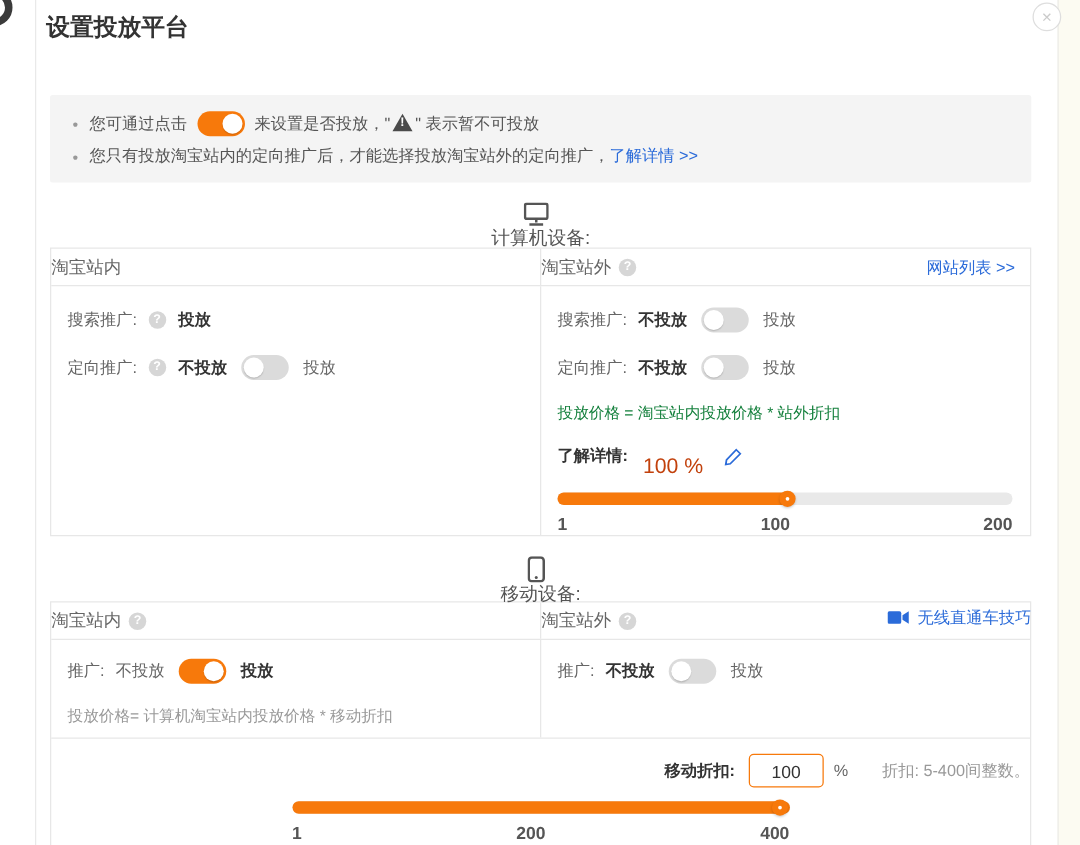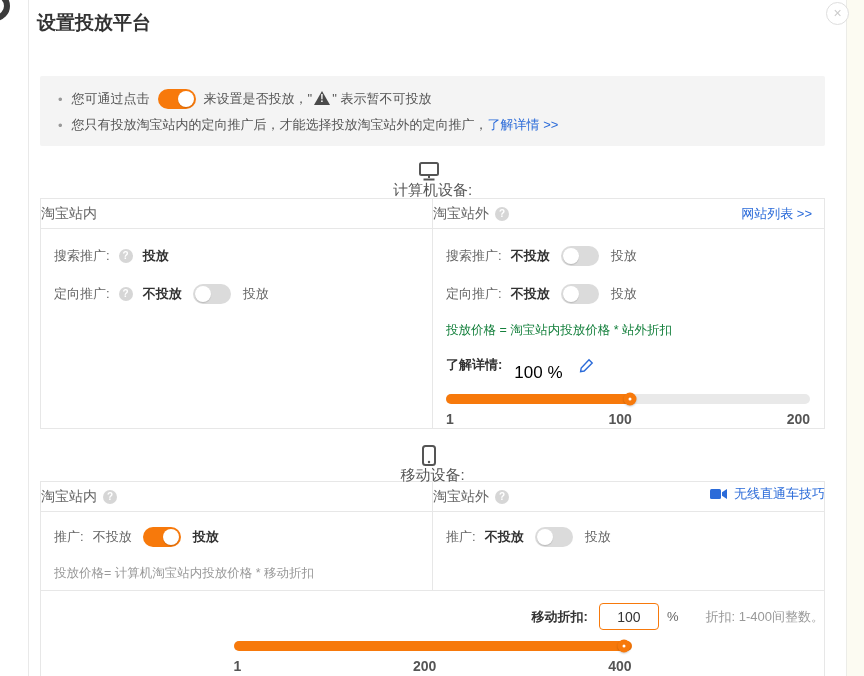--- a/index.html
+++ b/index.html
@@ -72,21 +72,21 @@
   .ctl-row .post-t { margin-left:12px; }
   .help { display:inline-block; width:14px; height:14px; border-radius:50%; background:#D6D6D6;
     color:#fff; font-size:10px; font-weight:bold; line-height:14px; text-align:center;
     cursor:pointer; flex:0 0 auto; }
   .ctl-row .help { margin-right:10px; }
   .th .help { margin-left:6px; }
 
   .formula { font-size:12.5px; color:#15803d; margin:15px 0 13px; }
   .disc-row { display:flex; align-items:center; height:26px; }
   .disc-row .d-lbl { font-size:13px; font-weight:bold; color:#333; }
-  .disc-row .d-val { color:#000000; font-size:17px; margin:16px 16px 0 12px; }
+  .disc-row .d-val { color:#c2410c; font-size:17px; margin:16px 16px 0 12px; }
   .pencil { display:inline-flex; cursor:pointer; }
 
   .slider-wrap { margin-top:16px; }
   .slider { position:relative; height:10px; background:#E9E9E9; border-radius:5px; cursor:pointer; }
   .slider-fill { position:absolute; left:0; top:0; height:10px; border-radius:5px; background:#F7790B; }
   .handle { position:absolute; top:5px; transform:translate(-50%,-50%); width:13px; height:13px;
     background:#fff; border:5px solid #F7790B; border-radius:50%;
     box-shadow:0 1px 2px rgba(0,0,0,.2); cursor:grab; }
   .ticks { display:flex; justify-content:space-between; margin-top:7px;
     font-size:14px; font-weight:bold; color:#555; }
@@ -261,21 +261,21 @@
             </span>
           <span class="post-t">投放</span>
         </div>
       </div>
     </div>
     <div class="discount-band">
       <div class="d-line">
         <span class="m-lbl">移动折扣:</span>
         <input type="text" value="100" style="">
         <span class="unit">%</span>
-        <span class="hint">折扣: 1-400间整数。</span>
+        <span class="hint">折扣: 5-400间整数。</span>
       </div>
       <div class="m-slider">
         <div class="slider">
           <div class="slider-fill" style="width: 100%;"></div>
           <div class="handle" style="left: 98%;"></div>
         </div>
         <div class="ticks">
           <span>1</span>
           <span>200</span>
           <span>400</span>

